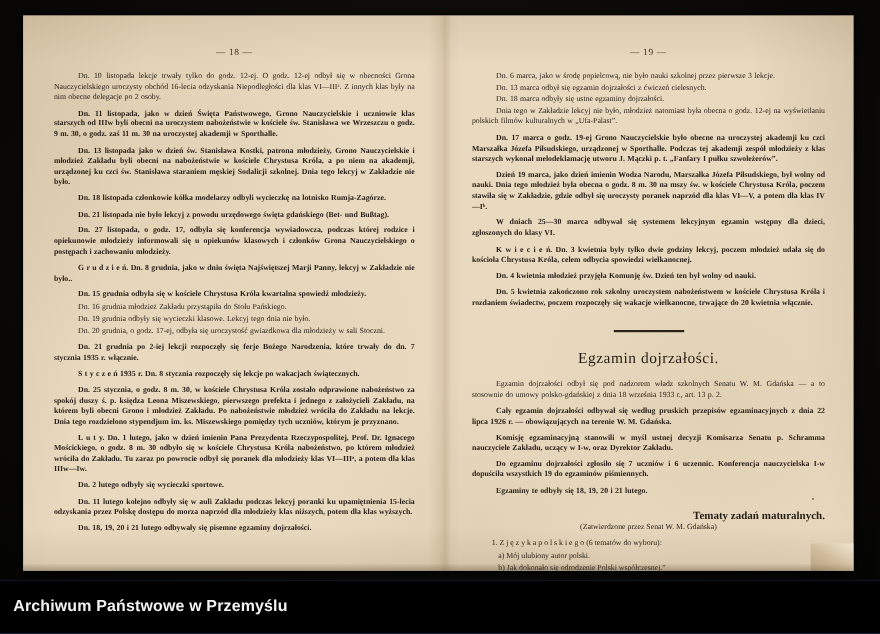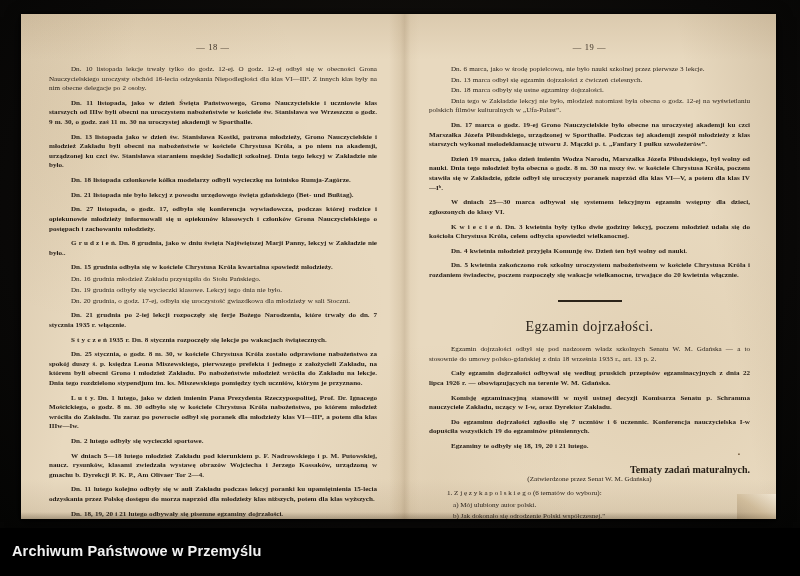--- a/index.html
+++ b/index.html
@@ -220,21 +220,20 @@
       <p class="para gap">G r u d z i e ń. Dn. 8 grudnia, jako w dniu święta Najświętszej Marji Panny, lekcyj w Zakładzie nie było..</p>
       <p class="para gap">Dn. 15 grudnia odbyła się w kościele Chrystusa Króla kwartalna spowiedź młodzieży.</p>
       <p class="para tight">Dn. 16 grudnia młodzież Zakładu przystąpiła do Stołu Pańskiego.</p>
       <p class="para tight">Dn. 19 grudnia odbyły się wycieczki klasowe. Lekcyj tego dnia nie było.</p>
       <p class="para tight">Dn. 20 grudnia, o godz. 17-ej, odbyła się uroczystość gwiazdkowa dla młodzieży w sali Stoczni.</p>
       <p class="para gap">Dn. 21 grudnia po 2-iej lekcji rozpoczęły się ferje Bożego Narodzenia, które trwały do dn. 7 stycznia 1935 r. włącznie.</p>
       <p class="para gap">S t y c z e ń 1935 r. Dn. 8 stycznia rozpoczęły się lekcje po wakacjach świątecznych.</p>
       <p class="para gap">Dn. 25 stycznia, o godz. 8 m. 30, w kościele Chrystusa Króla zostało odprawione nabożeństwo za spokój duszy ś. p. księdza Leona Miszewskiego, pierwszego prefekta i jednego z założycieli Zakładu, na którem byli obecni Grono i młodzież Zakładu. Po nabożeństwie młodzież wróciła do Zakładu na lekcje. Dnia tego rozdzielono stypendjum im. ks. Miszewskiego pomiędzy tych uczniów, którym je przyznano.</p>
       <p class="para gap">L u t y. Dn. 1 lutego, jako w dzień imienin Pana Prezydenta Rzeczypospolitej, Prof. Dr. Ignacego Mościckiego, o godz. 8 m. 30 odbyło się w kościele Chrystusa Króla nabożeństwo, po którem młodzież wróciła do Zakładu. Tu zaraz po powrocie odbył się poranek dla młodzieży klas VI—IIIᵃ, a potem dla klas IIIw—Iw.</p>
       <p class="para gap">Dn. 2 lutego odbyły się wycieczki sportowe.</p>
-      <p class="para gap">W dniach 5—18 lutego młodzież Zakładu pod kierunkiem p. F. Nadrowskiego i p. M. Putowskiej, naucz. rysunków, klasami zwiedzała wystawę obrazów Wojciecha i Jerzego Kossaków, urządzoną w gmachu b. Dyrekcji P. K. P., Am Olivaer Tor 2—4.</p>
       <p class="para gap">Dn. 11 lutego kolejno odbyły się w auli Zakładu podczas lekcyj poranki ku upamiętnienia 15-lecia odzyskania przez Polskę dostępu do morza naprzód dla młodzieży klas niższych, potem dla klas wyższych.</p>
       <p class="para gap">Dn. 18, 19, 20 i 21 lutego odbywały się pisemne egzaminy dojrzałości.</p>
 
     </div>
 
     <div class="page" id="page-right">
       <div class="folio">— 19 —</div>
 
       <p class="para tight">Dn. 6 marca, jako w środę popielcową, nie było nauki szkolnej przez pierwsze 3 lekcje.</p>
       <p class="para tight">Dn. 13 marca odbył się egzamin dojrzałości z ćwiczeń cielesnych.</p>

